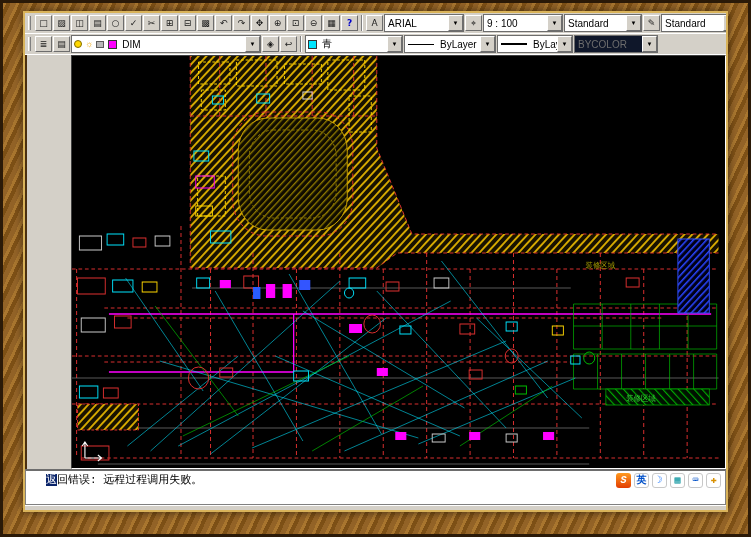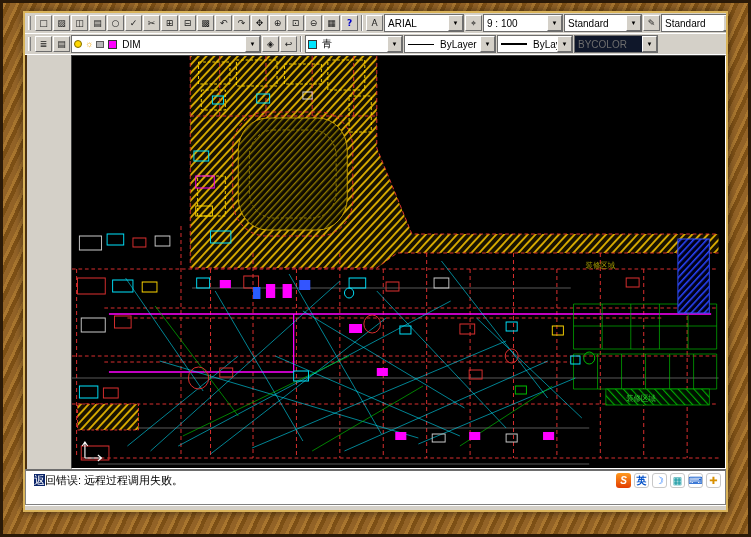--- a/index.html
+++ b/index.html
@@ -76,22 +76,22 @@
     margin-left:46px;
   }
   .canvas svg { position:absolute; inset:0; width:100%; height:100%; display:block; }
 
   
   .cmd {
     flex:0 0 36px; height:36px;
     background:#ffffff;
     border:1px solid #808080; border-top:2px solid #6d6d6d;
     font-size:11px; line-height:14px; color:#000;
-    padding:2px 2px 0 8px; position:relative; overflow:hidden;
-    font-family:Liberation Sans, sans-serif;
+    padding:2px 2px 0 20px; position:relative; overflow:hidden;
+    font-family:Liberation Mono, monospace;
   }
   .cmd-line { white-space:nowrap; }
   .sel { background:#0a246a; color:#fff; }
 
   .tray { position:absolute; right:4px; top:2px; display:flex; gap:3px; }
   .tray-ico {
     width:15px; height:15px; display:flex; align-items:center; justify-content:center;
     font-size:10px; line-height:1; border-radius:3px; background:#ffffff;
     border:1px solid #c8c8c8; color:#444; cursor:default;
   }

